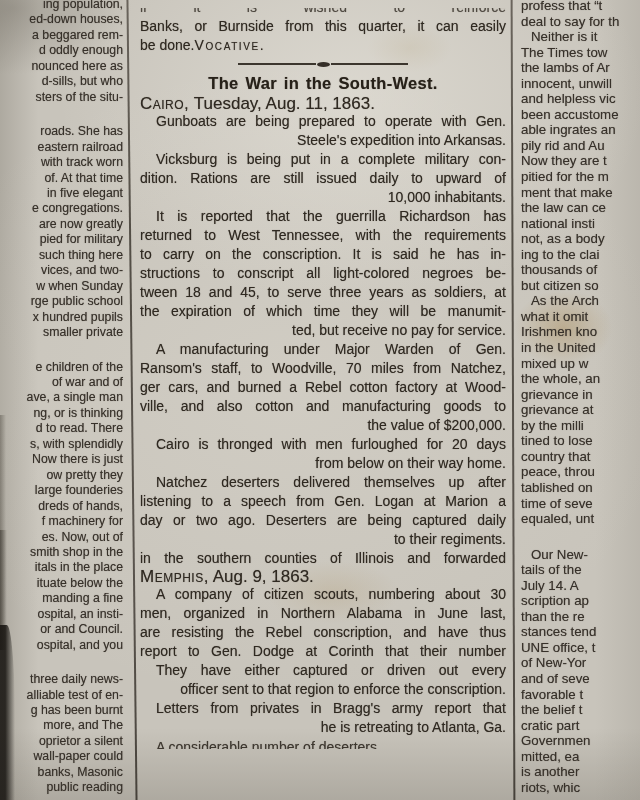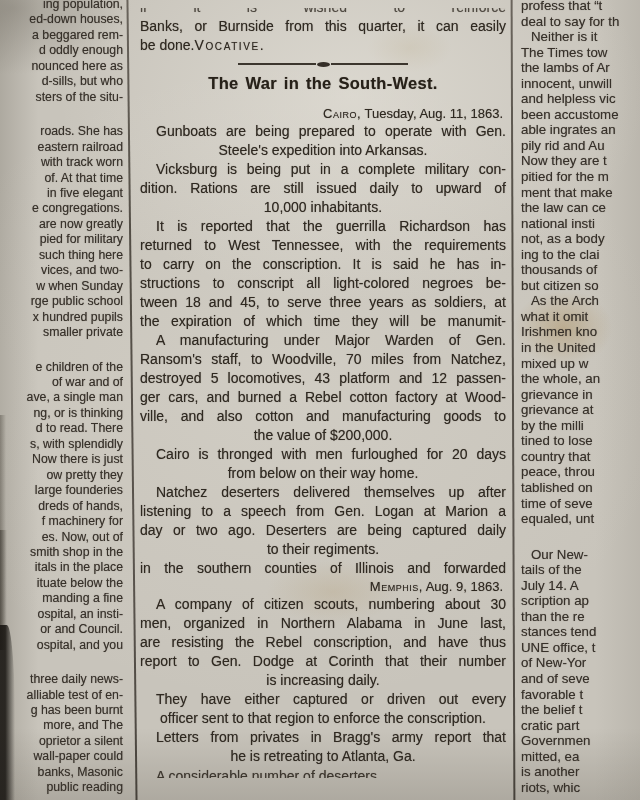--- a/index.html
+++ b/index.html
@@ -31,34 +31,34 @@
   .edge-dark{position:absolute;left:0;bottom:0;width:15px;height:175px;opacity:.9;
     background:linear-gradient(90deg,#1b1814 35%,rgba(27,24,20,0));border-radius:0 55% 0 0;}
   .edge-dark2{position:absolute;left:0;bottom:150px;width:7px;height:120px;opacity:.5;
     background:linear-gradient(90deg,#2c2821,rgba(44,40,33,0));}
   .edge-shadow{position:absolute;left:0;top:415px;width:6px;height:235px;opacity:.45;
     background:linear-gradient(90deg,#4b463d,rgba(75,70,61,0));}
   
   .col-center{left:140px;top:8px;width:366px;font-size:14px;color:#2f2921;}
   .cline{line-height:19px;}
   .j{text-align:justify;text-align-last:justify;}
-  .lastline{text-align:center;}
+  .lastline{text-align:right;}
   .ind{text-indent:16px;}
   .partial-top{height:9px;overflow:hidden;}
   .partial-top span{display:block;line-height:20px;margin-top:-11px;opacity:.8;text-align:justify;text-align-last:justify;}
   .partial-bottom{height:12px;overflow:hidden;}
   .partial-bottom span{display:block;line-height:20px;text-indent:16px;opacity:.9;}
   .sigrow{display:flex;justify-content:flex-start;line-height:19px;}
   .sig{font-variant:small-caps;letter-spacing:1.6px;padding-right:6px;}
   .divider{display:flex;align-items:center;justify-content:center;height:8px;margin:5px auto 4px;width:170px;}
   .dline{flex:1;height:1.6px;background:#3c362e;}
   .diamond{width:13px;height:5px;border-radius:50%;background:#352f28;margin:0 1px;}
-  .headline{margin:2px 0 11px;text-align:center;font-size:16.5px;font-weight:bold;
+  .headline{margin:2px 0 1px;text-align:center;font-size:16.5px;font-weight:bold;
     letter-spacing:.3px;word-spacing:2px;line-height:22px;color:#272119;}
-  .dateline{text-align:right;font-size:13px;line-height:17px;padding-right:3px;}
+  .dateline{font-size:17px;line-height:17px;padding-right:3px;}
   .place{font-variant:small-caps;letter-spacing:.5px;}
   
   .col-right{left:521px;top:-2px;width:125px;font-size:13.3px;color:#37312a;}
   .rline{line-height:15.55px;white-space:nowrap;}
   .rin{text-indent:10px;}
   .rgap{margin-top:20px;}
 </style>
 </head>
 <body>
 
@@ -149,44 +149,43 @@
         <div class="cline lastline">Steele's expedition into Arkansas.</div>
         <div class="cline ind j">Vicksburg is being put in a complete military con-</div>
         <div class="cline j">dition.  Rations are still issued daily to upward of</div>
         <div class="cline lastline">10,000 inhabitants.</div>
         <div class="cline ind j">It is reported that the guerrilla Richardson has</div>
         <div class="cline j">returned to West Tennessee, with the requirements</div>
         <div class="cline j">to carry on the conscription.  It is said he has in-</div>
         <div class="cline j">structions to conscript all light-colored negroes be-</div>
         <div class="cline j">tween 18 and 45, to serve three years as soldiers, at</div>
         <div class="cline j">the expiration of which time they will be manumit-</div>
+        <div class="cline lastline">ted, but receive no pay for service.</div>
         <div class="cline ind j">A manufacturing under Major Warden of Gen.</div>
         <div class="cline j">Ransom's staff, to Woodville, 70 miles from Natchez,</div>
-        <div class="cline j">destroyed 5 locomotives, 43 platform and 12 passen-</div>
         <div class="cline j">ger cars, and burned a Rebel cotton factory at Wood-</div>
         <div class="cline j">ville, and also cotton and manufacturing goods to</div>
         <div class="cline lastline">the value of $200,000.</div>
         <div class="cline ind j">Cairo is thronged with men furloughed for 20 days</div>
         <div class="cline lastline">from below on their way home.</div>
         <div class="cline ind j">Natchez deserters delivered themselves up after</div>
         <div class="cline j">listening to a speech from Gen. Logan at Marion a</div>
         <div class="cline j">day or two ago.  Deserters are being captured daily</div>
         <div class="cline lastline">to their regiments.</div>
         <div class="cline j">in the southern counties of Illinois and forwarded</div>
       </div>
     <div class="dateline">
       <span class="place">Memphis,</span>
       <span>Aug. 9, 1863.</span>
     </div>
     <div id="paras2">
         <div class="cline ind j">A company of citizen scouts, numbering about 30</div>
         <div class="cline j">men, organized in Northern Alabama in June last,</div>
         <div class="cline j">are resisting the Rebel conscription, and have thus</div>
         <div class="cline j">report to Gen. Dodge at Corinth that their number</div>
-        <div class="cline lastline">is increasing daily.</div>
         <div class="cline ind j">They have either captured or driven out every</div>
         <div class="cline lastline">officer sent to that region to enforce the conscription.</div>
         <div class="cline ind j">Letters from privates in Bragg's army report that</div>
         <div class="cline lastline">he is retreating to Atlanta, Ga.</div>
       </div>
     <div class="partial-bottom">
         <span>A considerable number of deserters</span>
       </div>
   </div>
 

